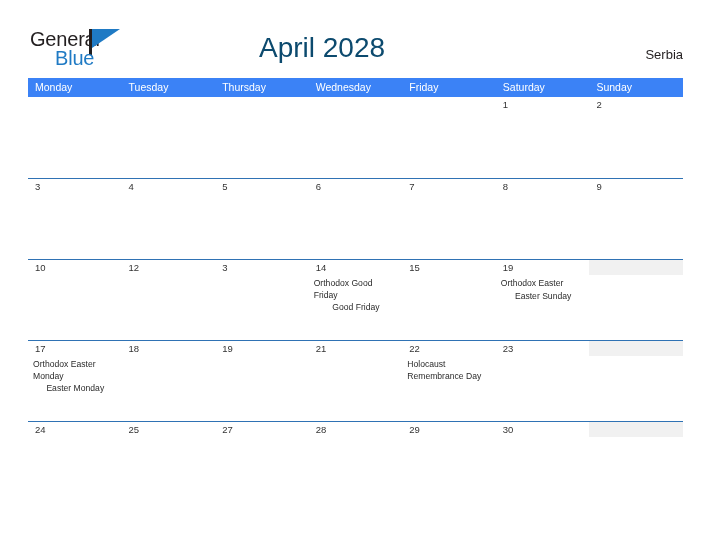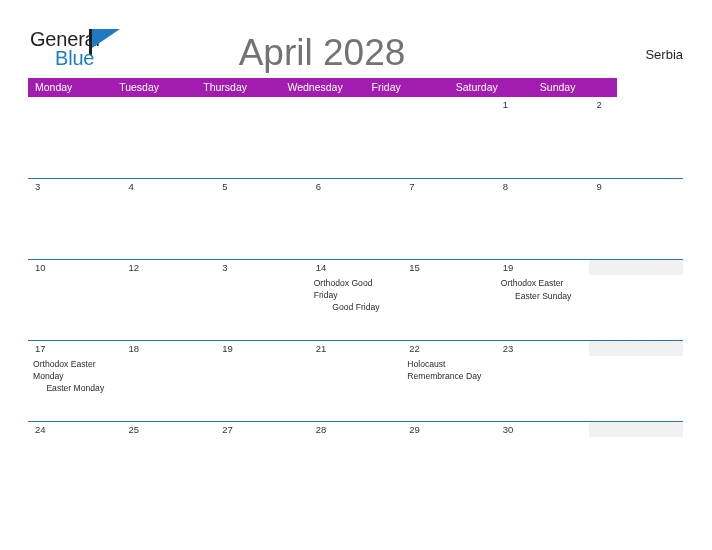--- a/index.html
+++ b/index.html
@@ -73,22 +73,22 @@
     border-left: 28px solid #1f7ac4;
     border-bottom: 19px solid transparent;
   }
 
   .title {
     position: absolute;
     left: 0;
     top: 32px;
     width: 644px;
     text-align: center;
-    font-size: 37px;
-    color: #737373;
+    font-size: 28px;
+    color: #0c4a6e;
     font-family: "Liberation Sans", sans-serif;
     font-weight: normal;
     letter-spacing: 0px;
   }
 
   .region {
     position: absolute;
     right: 29px;
     top: 47px;
     font-size: 13px;
@@ -99,23 +99,23 @@
   
   .calendar {
     position: absolute;
     left: 28px;
     top: 78px;
     width: 655px;
   }
 
   .weekday-row {
     display: flex;
-    width: 589px;
+    width: 655px;
     height: 19px;
-    background: #a21caf;
+    background: #3b82f6;
   }
   .weekday {
     width: 93.57px;
     box-sizing: border-box;
     padding-left: 7px;
     color: #ffffff;
     font-size: 10.5px;
     line-height: 19px;
     font-family: "Liberation Sans", sans-serif;
     white-space: nowrap;

